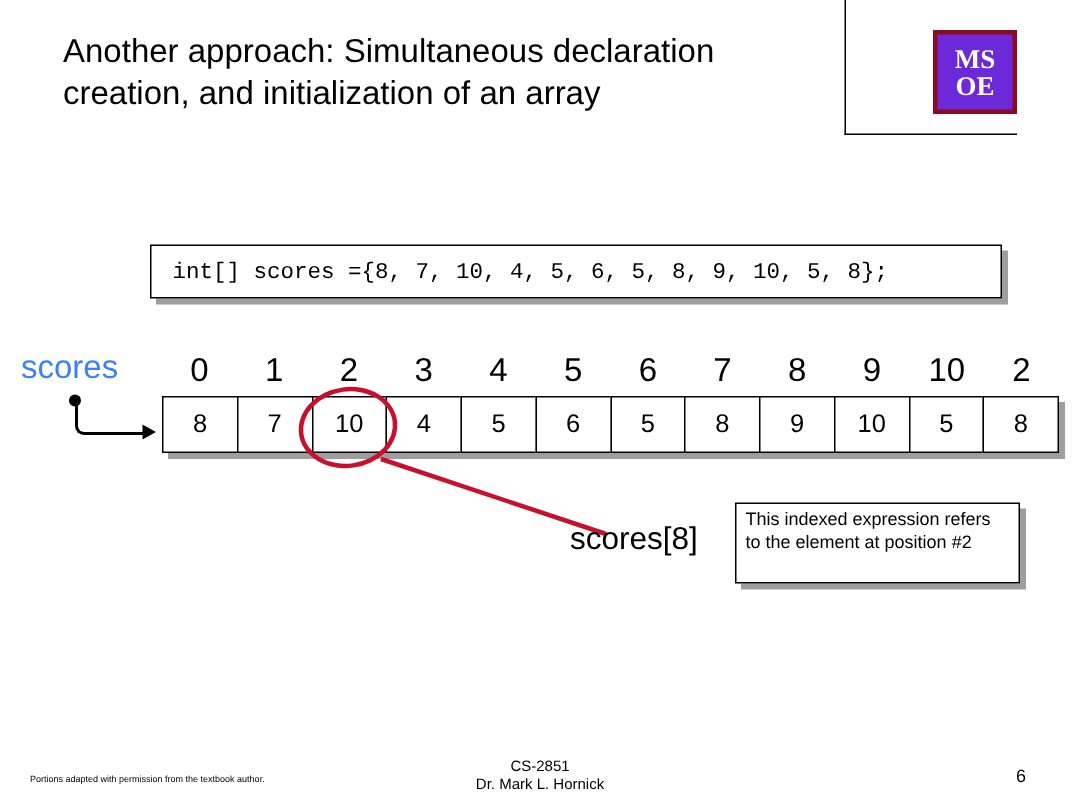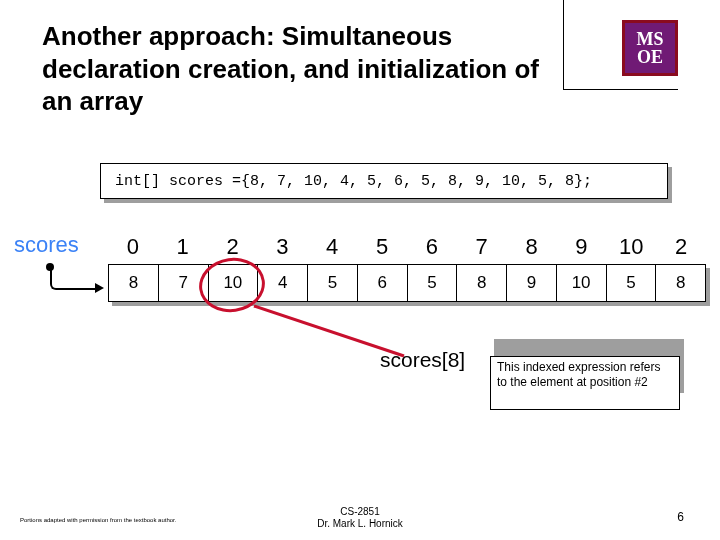--- a/index.html
+++ b/index.html
@@ -26,39 +26,39 @@
     width: 115px;
     height: 1px;
     background: #000;
   }
   .logo {
     position: absolute;
     top: 20px;
     right: 42px;
     width: 56px;
     height: 56px;
-    background: #701a75;
+    background: #6d28d9;
     border: 3px solid #8a0b1f;
     display: flex;
     flex-direction: column;
     align-items: center;
     justify-content: center;
     color: #fff;
     font-weight: bold;
     font-size: 18px;
     line-height: 18px;
     font-family: "Times New Roman", serif;
   }
   .title {
     position: absolute;
     top: 20px;
     left: 42px;
     width: 520px;
-    font-size: 26px;
-    font-weight: bold;
+    font-size: 22px;
+    font-weight: normal;
     color: #000;
     line-height: 1.25;
   }
   .code-box-wrap {
     position: absolute;
     top: 163px;
     left: 100px;
     width: 568px;
     height: 36px;
   }
@@ -197,21 +197,20 @@
   }
   .note-box {
     position: absolute;
     top: 0; left: 0;
     width: 100%; height: 100%;
     background: #fff;
     border: 1px solid #000;
     font-size: 12px;
     padding: 3px 6px;
     line-height: 1.25;
-    margin-top: 21px;
   }
   .footer {
     position: absolute;
     bottom: 10px;
     left: 0;
     width: 100%;
     font-size: 10px;
     color: #000;
   }
   .footer-left {

